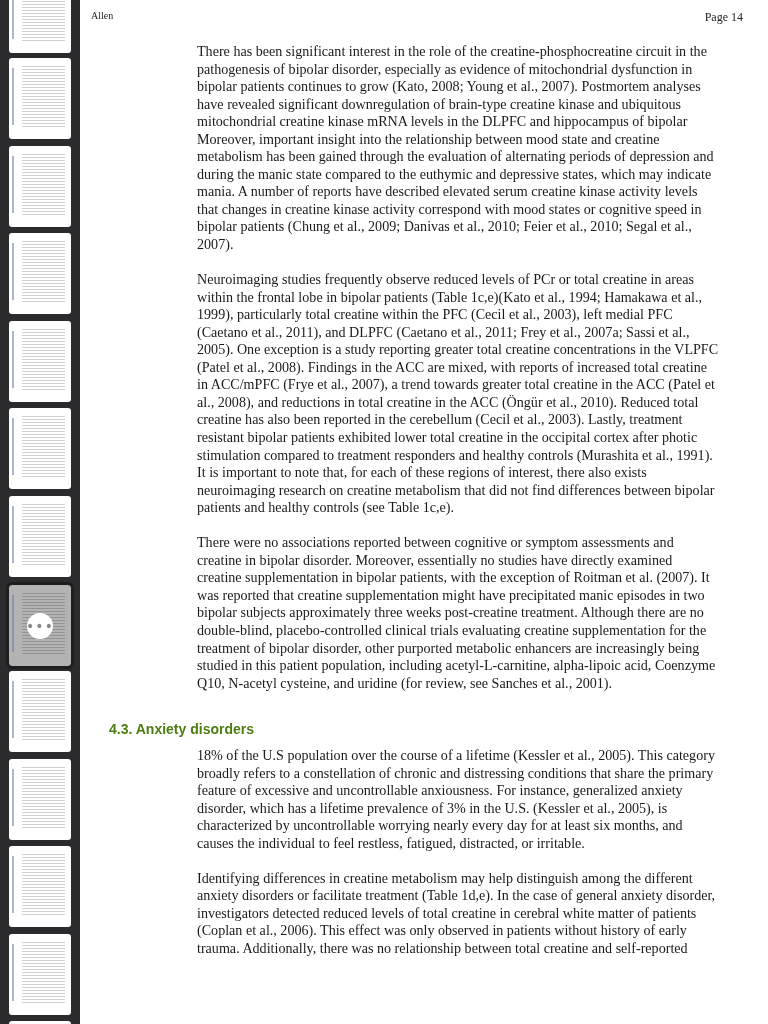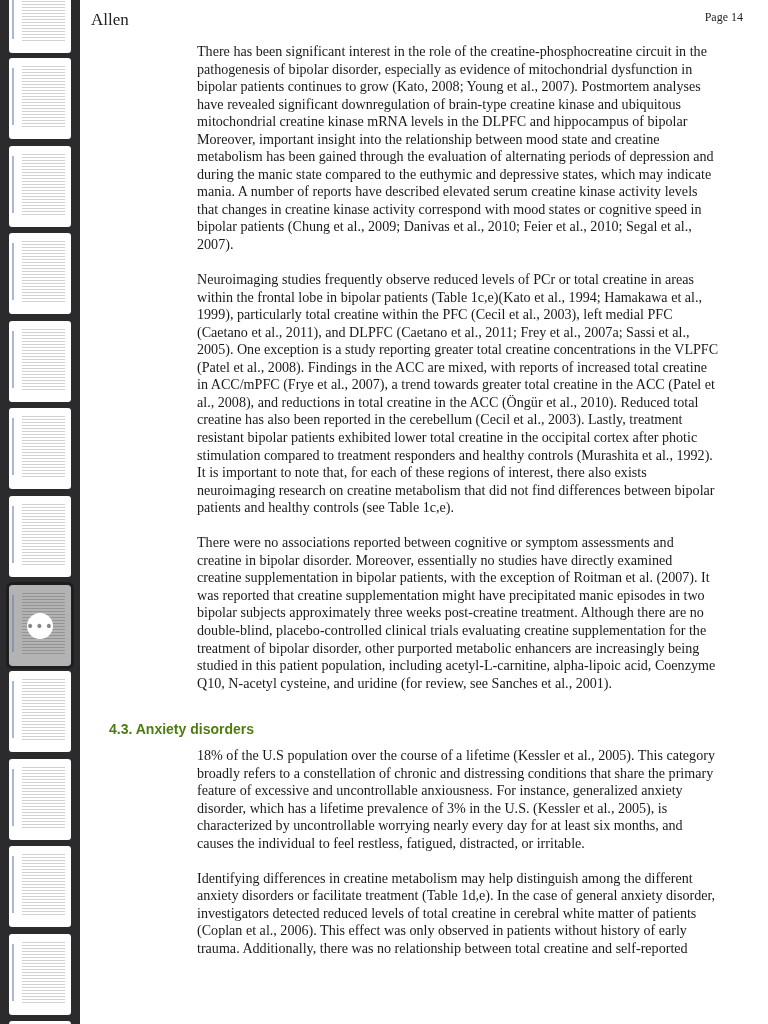--- a/index.html
+++ b/index.html
@@ -6,21 +6,21 @@
   body { width:768px; height:1024px; overflow:hidden; background:#ffffff; position:relative; font-family:"Liberation Serif", serif; }
   .sidebar { position:absolute; left:0; top:0; width:80px; height:1024px; background:#2b2b2d; overflow:hidden; }
   .thumb { position:absolute; left:9px; width:62px; height:81px; background:#fff; border-radius:3px; overflow:hidden; }
   .thumb .lines { position:absolute; left:13px; right:6px; top:8px; bottom:10px;
      background: repeating-linear-gradient(to bottom, #c9c9c9 0px, #c9c9c9 1px, transparent 1px, transparent 3px); opacity:.85; }
   .thumb .bar { position:absolute; left:3px; top:10px; width:2px; bottom:14px; background:#aab8d8; }
   .thumb.selected { background:#b3b3b3; outline:3px solid #1e1e1f; }
   .thumb.selected .lines { background: repeating-linear-gradient(to bottom, #8e8e8e 0px, #8e8e8e 1px, transparent 1px, transparent 3px); }
   .thumb.selected .bar { background:#8a94ad; }
   .more-btn { position:absolute; left:50%; top:50%; width:26px; height:26px; margin:-13px 0 0 -13px; background:#fff; border-radius:50%; display:flex; align-items:center; justify-content:center; font-size:14px; color:#888; letter-spacing:1px; font-family:"DejaVu Sans", sans-serif; line-height:1; }
-  .header-author { position:absolute; left:91px; top:10px; font-size:17px; color:#222; }
+  .header-author { position:absolute; left:91px; top:10px; font-size:10px; color:#222; }
   .header-page { position:absolute; right:25px; top:10px; font-size:12px; color:#222; }
   .content { position:absolute; left:197px; top:43px; width:545px; font-size:14.1px; line-height:17.55px; color:#1a1a1a; }
   .content p { margin:0 0 17.5px 0; white-space:nowrap; }
   .content p span { display:block; }
   .heading { position:absolute; left:109px; top:721px; font-family:"Liberation Sans", sans-serif; font-weight:bold; font-size:14px; color:#4d7c0f; }
   .footer { position:absolute; left:205px; top:1001px; font-size:12px; color:#0f172a;margin-top:28px; }
   .footer i { font-style:italic; }
 </style>
 </head>
 <body>
@@ -100,21 +100,21 @@
       <span>Neuroimaging studies frequently observe reduced levels of PCr or total creatine in areas</span>
       <span>within the frontal lobe in bipolar patients (Table 1c,e)(Kato et al., 1994; Hamakawa et al.,</span>
       <span>1999), particularly total creatine within the PFC (Cecil et al., 2003), left medial PFC</span>
       <span>(Caetano et al., 2011), and DLPFC (Caetano et al., 2011; Frey et al., 2007a; Sassi et al.,</span>
       <span>2005). One exception is a study reporting greater total creatine concentrations in the VLPFC</span>
       <span>(Patel et al., 2008). Findings in the ACC are mixed, with reports of increased total creatine</span>
       <span>in ACC/mPFC (Frye et al., 2007), a trend towards greater total creatine in the ACC (Patel et</span>
       <span>al., 2008), and reductions in total creatine in the ACC (Öngür et al., 2010). Reduced total</span>
       <span>creatine has also been reported in the cerebellum (Cecil et al., 2003). Lastly, treatment</span>
       <span>resistant bipolar patients exhibited lower total creatine in the occipital cortex after photic</span>
-      <span>stimulation compared to treatment responders and healthy controls (Murashita et al., 1992).</span>
+      <span>stimulation compared to treatment responders and healthy controls (Murashita et al., 1991).</span>
       <span>It is important to note that, for each of these regions of interest, there also exists</span>
       <span>neuroimaging research on creatine metabolism that did not find differences between bipolar</span>
       <span>patients and healthy controls (see Table 1c,e).</span>
     </p>
   <p>
       <span>There were no associations reported between cognitive or symptom assessments and</span>
       <span>creatine in bipolar disorder. Moreover, essentially no studies have directly examined</span>
       <span>creatine supplementation in bipolar patients, with the exception of Roitman et al. (2007). It</span>
       <span>was reported that creatine supplementation might have precipitated manic episodes in two</span>
       <span>bipolar subjects approximately three weeks post-creatine treatment. Although there are no</span>

